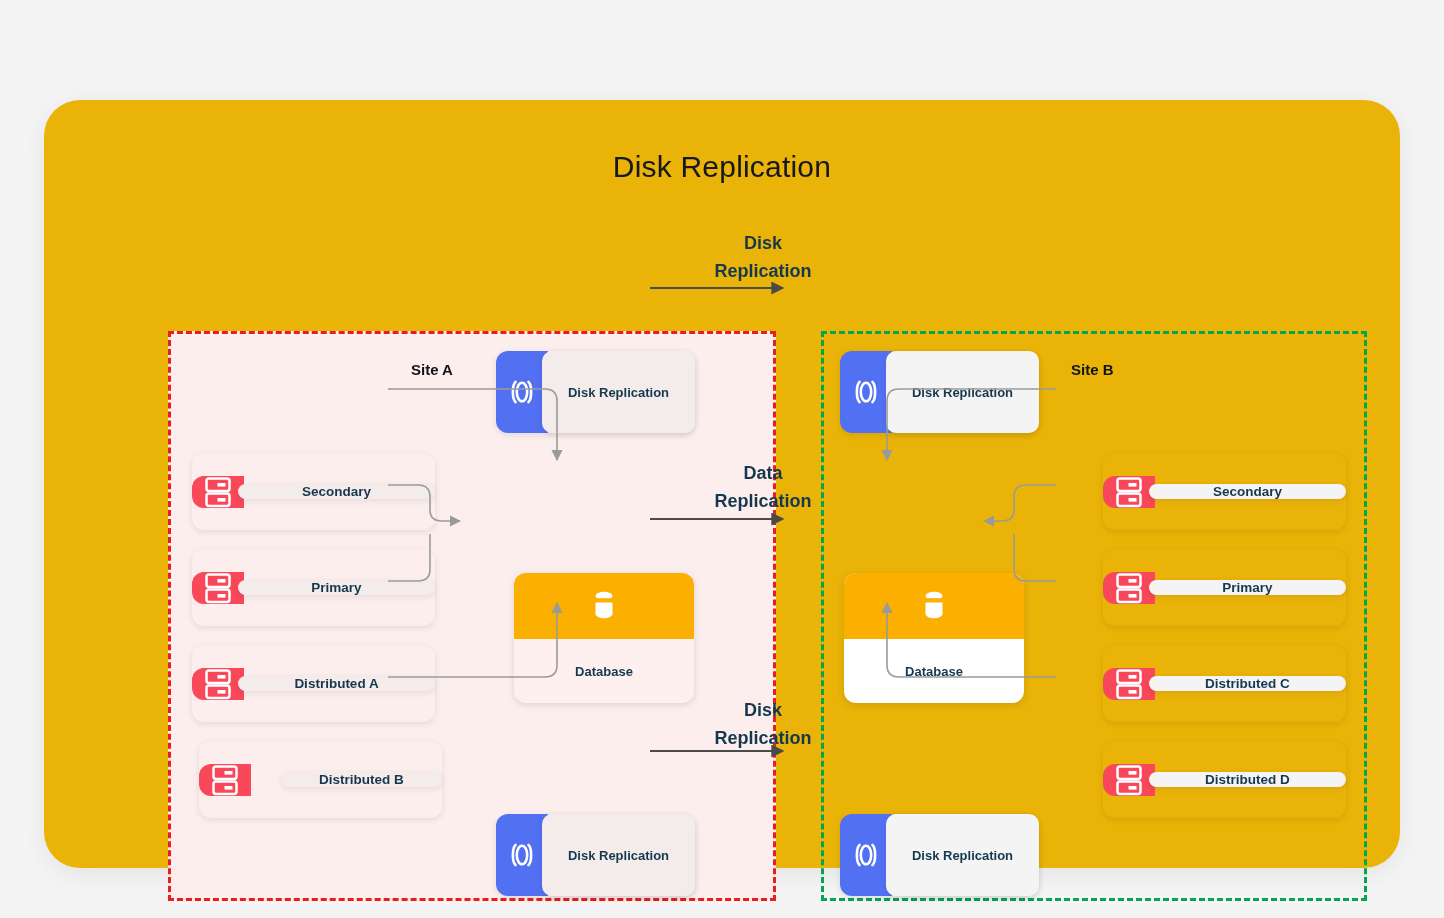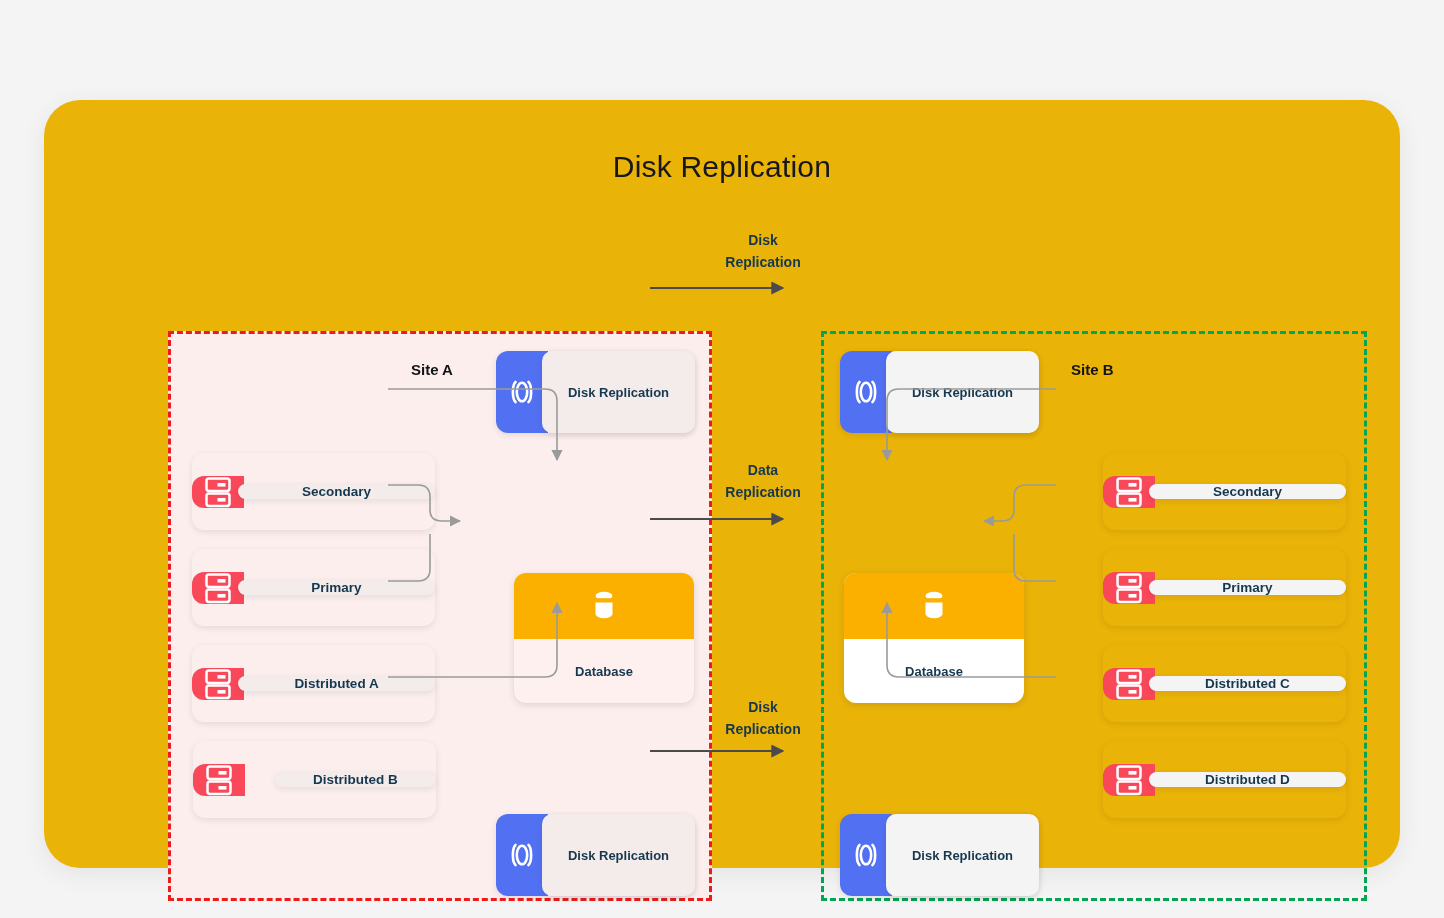--- a/index.html
+++ b/index.html
@@ -28,21 +28,21 @@
     font-size: 30px;
     font-weight: 400;
     color: #16181d;
     letter-spacing: 0.2px;
   }
 
   
   .site-panel { position: absolute; }
   .site-a {
     left: 124px; top: 231px;
-    width: 544px; height: 570px;
+    width: 608px; height: 570px;
     background: #fdeeee;
     border: 3px dashed #ee1b1b;
   }
   .site-b {
     left: 777px; top: 231px;
     width: 546px; height: 570px;
     background: transparent;
     border: 3px dashed #00a651;
   }
   .site-label {
@@ -127,21 +127,21 @@
     position: absolute;
     left: 0; top: 0;
     width: 1444px; height: 918px;
     pointer-events: none;
   }
 
   
   .mid-label {
     position: absolute;
     text-align: center;
-    font-size: 14px;
+    font-size: 18px;
     font-weight: bold;
     color: #16384f;
     line-height: 1.55;
     width: 150px;
   }
 </style>
 </head>
 <body>
 
 <div id="root">
@@ -193,21 +193,21 @@
           <svg width="28" height="32" viewBox="0 0 28 32">
             <rect x="2.5" y="2.5" width="23" height="12.5" rx="2.4" stroke="#ffffff" stroke-width="2.5" fill="none"></rect>
             <rect x="2.5" y="17.5" width="23" height="12.5" rx="2.4" stroke="#ffffff" stroke-width="2.5" fill="none"></rect>
             <rect x="13.5" y="7" width="8" height="3.6" fill="#ffffff"></rect>
             <rect x="13.5" y="22" width="8" height="3.6" fill="#ffffff"></rect>
           </svg>
         </div>
         <div class="node-body">Distributed A</div>
       </div>
 
-      <div class="node server-node" style="left:22px; top:407px;gap:36px;">
+      <div class="node server-node" style="left:28px; top:407px;gap:36px;">
         <div class="node-icon">
           <svg width="28" height="32" viewBox="0 0 28 32">
             <rect x="2.5" y="2.5" width="23" height="12.5" rx="2.4" stroke="#ffffff" stroke-width="2.5" fill="none"></rect>
             <rect x="2.5" y="17.5" width="23" height="12.5" rx="2.4" stroke="#ffffff" stroke-width="2.5" fill="none"></rect>
             <rect x="13.5" y="7" width="8" height="3.6" fill="#ffffff"></rect>
             <rect x="13.5" y="22" width="8" height="3.6" fill="#ffffff"></rect>
           </svg>
         </div>
         <div class="node-body">Distributed B</div>
       </div>

